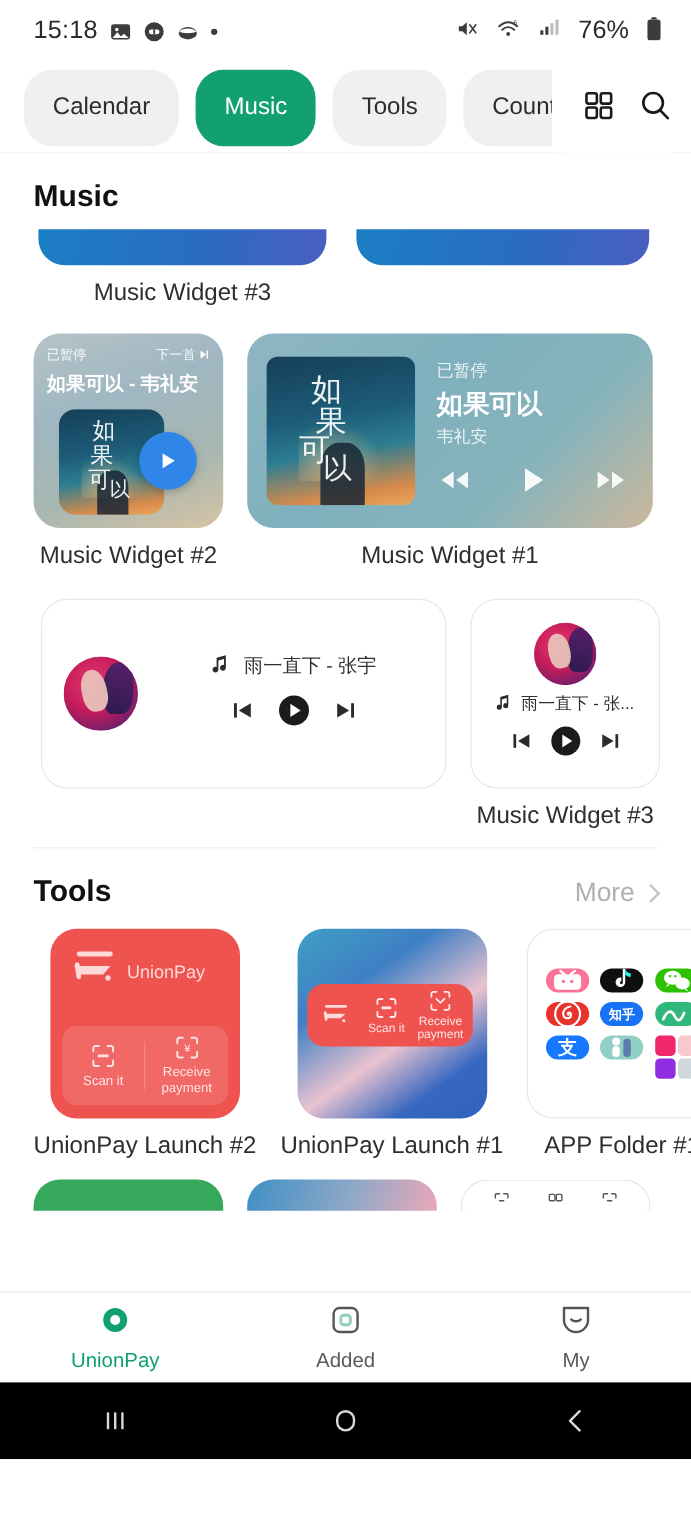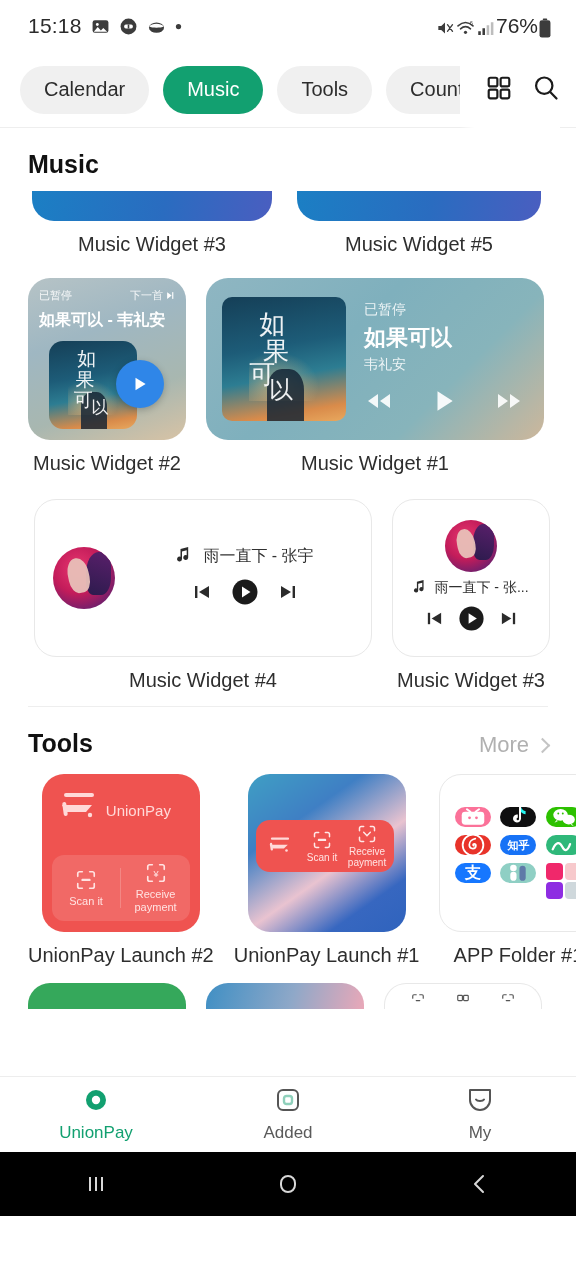--- a/index.html
+++ b/index.html
@@ -14,21 +14,21 @@
   .status-bar {
     height: 52px;
     display: flex;
     align-items: center;
     justify-content: space-between;
     padding: 0 24px 0 28px;
     background: #ffffff;
   }
   .status-left { display: flex; align-items: center; gap: 9px; }
   .status-time { font-size: 21px; color: #2b2b2b; letter-spacing: .2px; }
-  .status-right { display: flex; align-items: flex-end; gap: 0; }
+  .status-right { display: flex; align-items: flex-start; gap: 14px; }
   .status-batt-text { font-size: 21px; color: #2b2b2b; margin-left: 2px; }
   .sicon { display: block; }
 
   
   .tabbar {
     height: 76px;
     display: flex;
     align-items: center;
     padding-left: 20px;
     position: relative;
@@ -38,21 +38,21 @@
   .chips {
     display: flex;
     align-items: center;
     gap: 14px;
     overflow: hidden;
     width: 440px;
     flex: none;
   }
   .chip {
     flex: none;
-    height: 48px;
+    height: 64px;
     padding: 0 24px;
     border-radius: 24px;
     background: #f0f0f0;
     color: #2c2c2c;
     font-size: 20px;
     display: flex;
     align-items: center;
     justify-content: center;
     white-space: nowrap;
   }
@@ -345,21 +345,20 @@
       <span class="section-title">Music</span>
     </div>
 
     <div class="row" style="gap:18px; margin-top:4px;">
       <div class="wcell" style="width:248px;">
         <div class="cut-widget" style="width:240px;"></div>
         <div class="wlabel">Music Widget #3</div>
       </div>
       <div class="wcell" style="width:250px;">
         <div class="cut-widget" style="width:244px;"></div>
-        <div class="wlabel">Music Widget #5</div>
       </div>
     </div>
 
     <div class="row" style="gap:20px; margin-top:22px; align-items:center;">
       <div class="wcell">
         <div class="mw2">
           <div class="mw2-top">
             <span class="mw2-status">已暂停</span>
             <span class="mw2-next">
               <span>下一首</span>
@@ -463,21 +462,20 @@
               </span>
               <span>
                 <svg width="20" height="20" viewBox="0 0 20 20">
                     <path d="M3 4v12l10-6z" fill="#2b2b2b"></path>
                     <rect x="14.6" y="4" width="2.4" height="12" fill="#2b2b2b"></rect>
                   </svg>
               </span>
             </div>
           </div>
         </div>
-        <div class="wlabel">Music Widget #4</div>
       </div>
 
       <div class="wcell">
         <div class="mw3">
           <div class="mw3-art">
             <div class="art-yu">
                 <div class="hair"></div>
                 <div class="face"></div>
               </div>
           </div>

